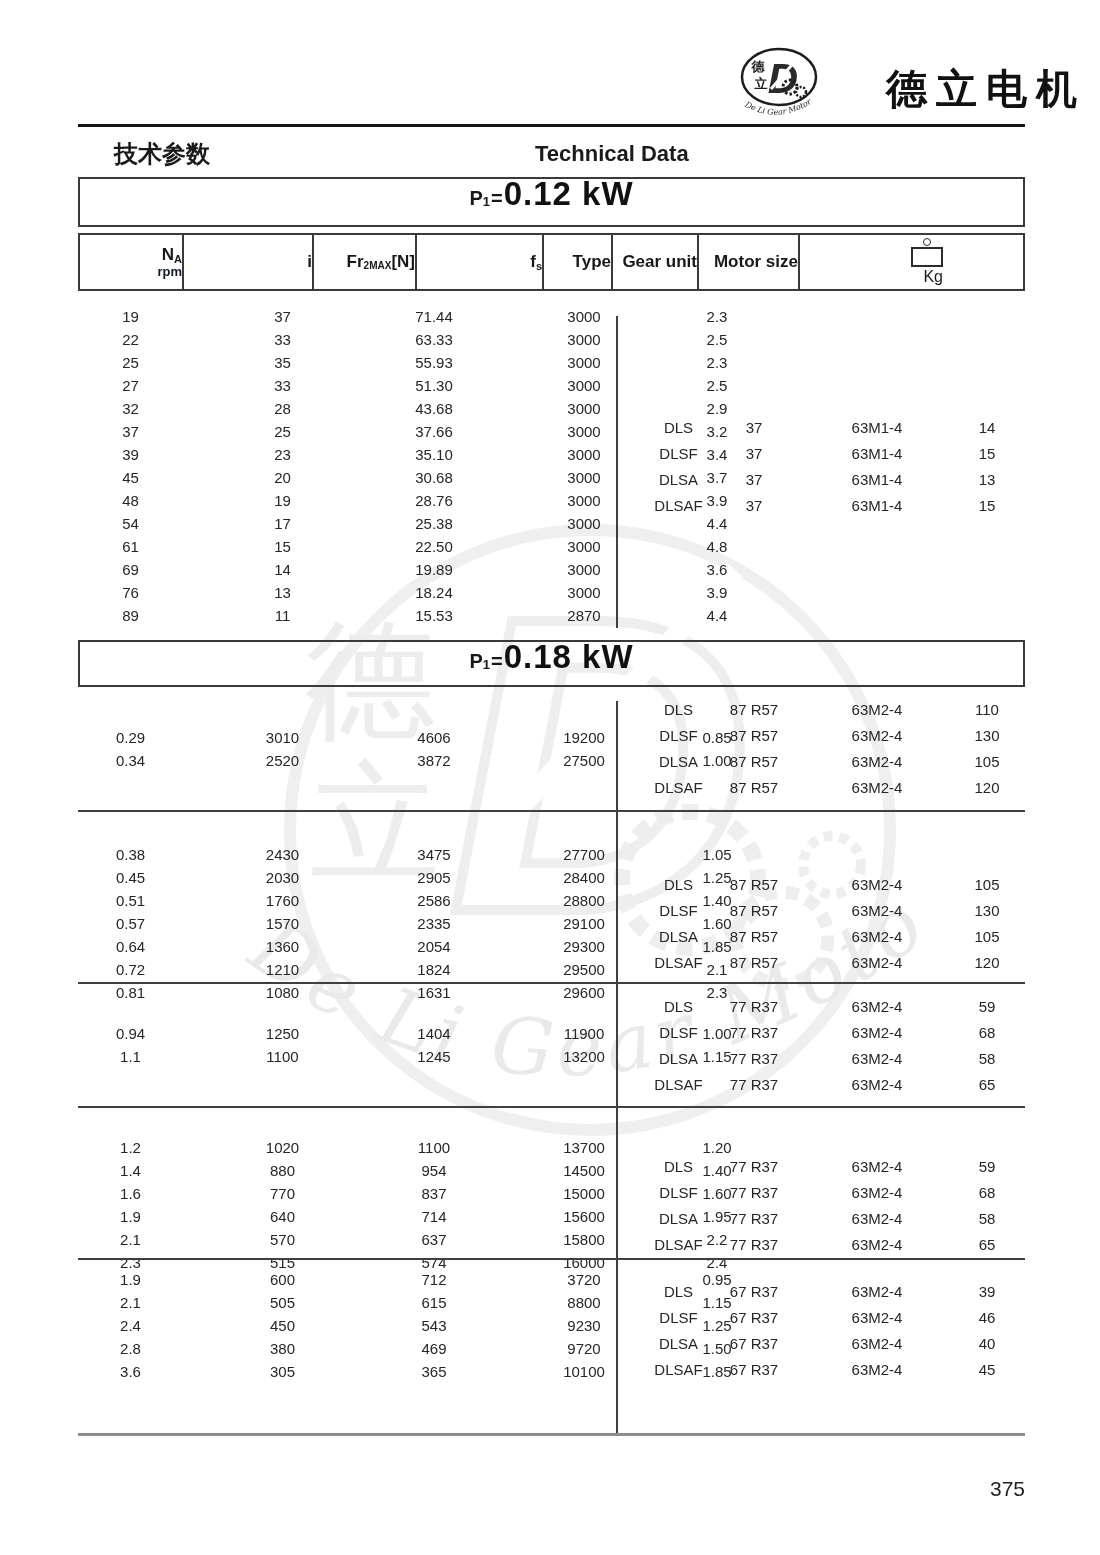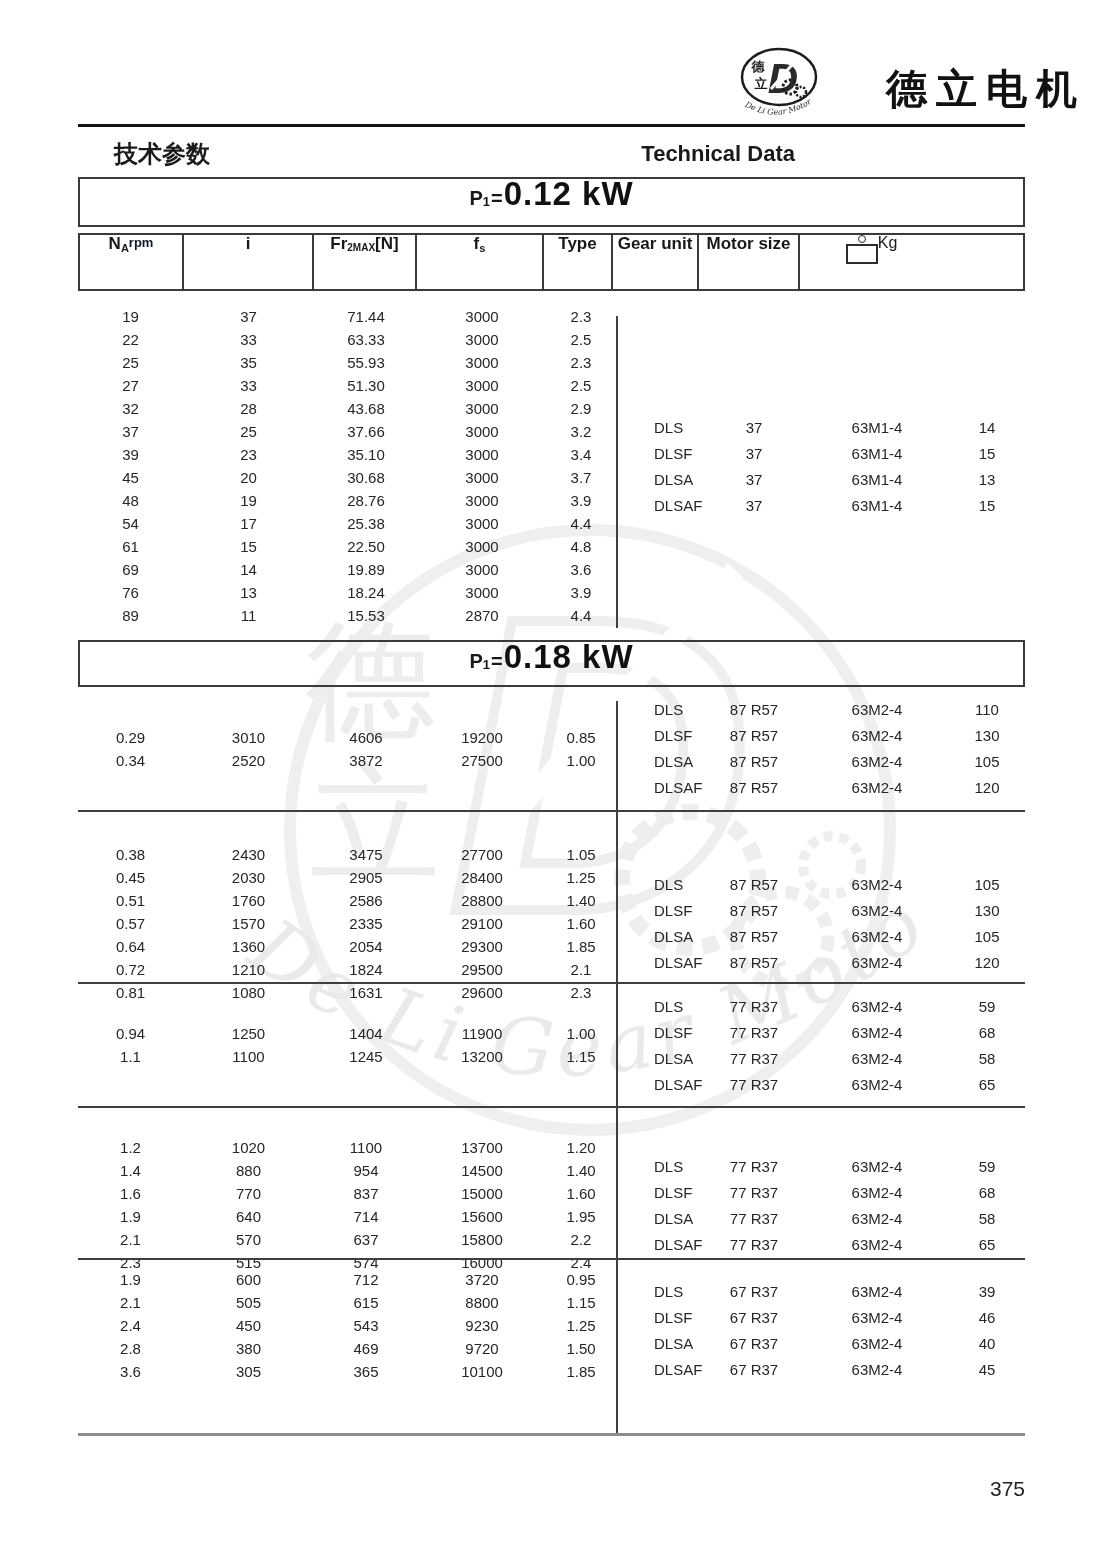--- a/index.html
+++ b/index.html
@@ -11,59 +11,59 @@
 
   
   .layer{position:absolute;left:0;top:0;width:1100px;height:1555px;z-index:1;}
 
   
   .emblem{position:absolute;left:733px;top:44px;width:96px;height:84px;}
   .brand-name{position:absolute;left:886px;top:62px;width:210px;font-family:"DejaVu Serif","Liberation Serif",serif;
               font-weight:bold;font-size:41px;letter-spacing:9px;color:#111;white-space:nowrap;}
   .top-rule{position:absolute;left:78px;top:124px;width:947px;height:3px;background:#151515;}
   .title-cn{position:absolute;left:78px;top:138px;font-size:24px;font-weight:bold;color:#1a1a1a;margin-left:36px;}
-  .title-en{position:absolute;left:535px;top:141px;width:260px;text-align:right;font-size:22px;font-weight:bold;color:#1a1a1a;}
+  .title-en{position:absolute;left:535px;top:141px;width:260px;text-align:left;font-size:22px;font-weight:bold;color:#1a1a1a;}
 
   
   .banner{position:absolute;left:78px;width:947px;border:2px solid #3a3a3a;box-sizing:border-box;
           display:flex;align-items:baseline;justify-content:center;background:transparent;}
   .banner1{top:177px;height:50px;padding-top:0;}
   .banner2{top:640px;height:47px;}
   .banner .inner{display:flex;align-items:baseline;}
   .p-base{font-size:20px;font-weight:bold;color:#181818;}
   .p-sub{font-size:13px;font-weight:bold;position:relative;top:1px;color:#181818;}
   .p-eq{font-size:20px;font-weight:bold;margin:0 1px;color:#181818;}
   .p-val{font-size:33px;font-weight:bold;letter-spacing:1px;color:#111;}
   .banner1 .inner,.banner2 .inner{position:relative;top:-4px;}
 
   
   .thead{position:absolute;left:78px;top:233px;width:947px;height:58px;border:2px solid #3a3a3a;
          box-sizing:border-box;display:grid;grid-template-columns:104px 130px 103px 127px 69px 86px 101px 143px 74px;}
-  .th{border-right:2px solid #3a3a3a;display:flex;flex-direction:row;align-items:flex-start;justify-content:center;
+  .th{border-right:2px solid #3a3a3a;display:flex;flex-direction:column;align-items:flex-end;justify-content:center;
       box-sizing:border-box;line-height:1.05;}
   .th:last-child{border-right:none;}
   .th-main{font-size:17px;font-weight:bold;color:#181818;}
   .subsc{font-size:11px;font-weight:bold;position:relative;top:3px;}
   .subsc-caps{font-size:10px;font-weight:bold;position:relative;top:2px;letter-spacing:0;}
   .th-unit{font-size:13px;color:#0f172a;margin-top:1px;font-weight:bold;}
   .kgicon{display:flex;flex-direction:column;align-items:center;margin-bottom:2px;}
   .kg-knob{width:6px;height:6px;border:1.5px solid #2c2c2c;border-radius:50%;background:#fff;margin-bottom:1px;}
   .kg-body{width:28px;height:16px;border:2px solid #2c2c2c;background:#fff;}
   .kg-label{font-size:16px;color:#1c1c1c;}
 
   
   .section{position:absolute;left:78px;width:947px;display:flex;box-sizing:border-box;}
   .sec012{top:294px;height:344px;}
   .grp-left{width:538px;display:flex;flex-direction:column;justify-content:center;}
   .grp-right{width:409px;display:flex;flex-direction:column;justify-content:center;}
-  .data-row{display:grid;grid-template-columns:105px 131px 104px 128px 70px;height:23px;align-items:center;}
+  .data-row{display:grid;grid-template-columns:105px 131px 104px 128px 70px;height:23px;align-items:center;gap:34px;}
   .data-row span{text-align:center;font-size:15px;color:#262626;}
   .type-row{display:grid;grid-template-columns:87px 102px 144px 76px;height:26px;align-items:center;}
   .type-row span{font-size:15px;color:#262626;text-align:center;}
-  .type-row .t-type{text-align:left;padding-left:38px;box-sizing:border-box;}
+  .type-row .t-type{text-align:center;padding-left:38px;box-sizing:border-box;}
 
   .g1{top:687px;height:123px;}
   .g2{top:810px;height:224px;border-top:2px solid #3f3f3f;}
   .g3{top:982px;height:124px;border-top:2px solid #3f3f3f;}
   .g4{top:1106px;height:196px;border-top:2px solid #3f3f3f;}
   .g5{top:1258px;height:175px;border-top:2px solid #3f3f3f;}
   .g5 .grp-left{justify-content:flex-start;padding-top:8px;}
   .g5 .grp-right{justify-content:flex-start;padding-top:18px;}
 
   

